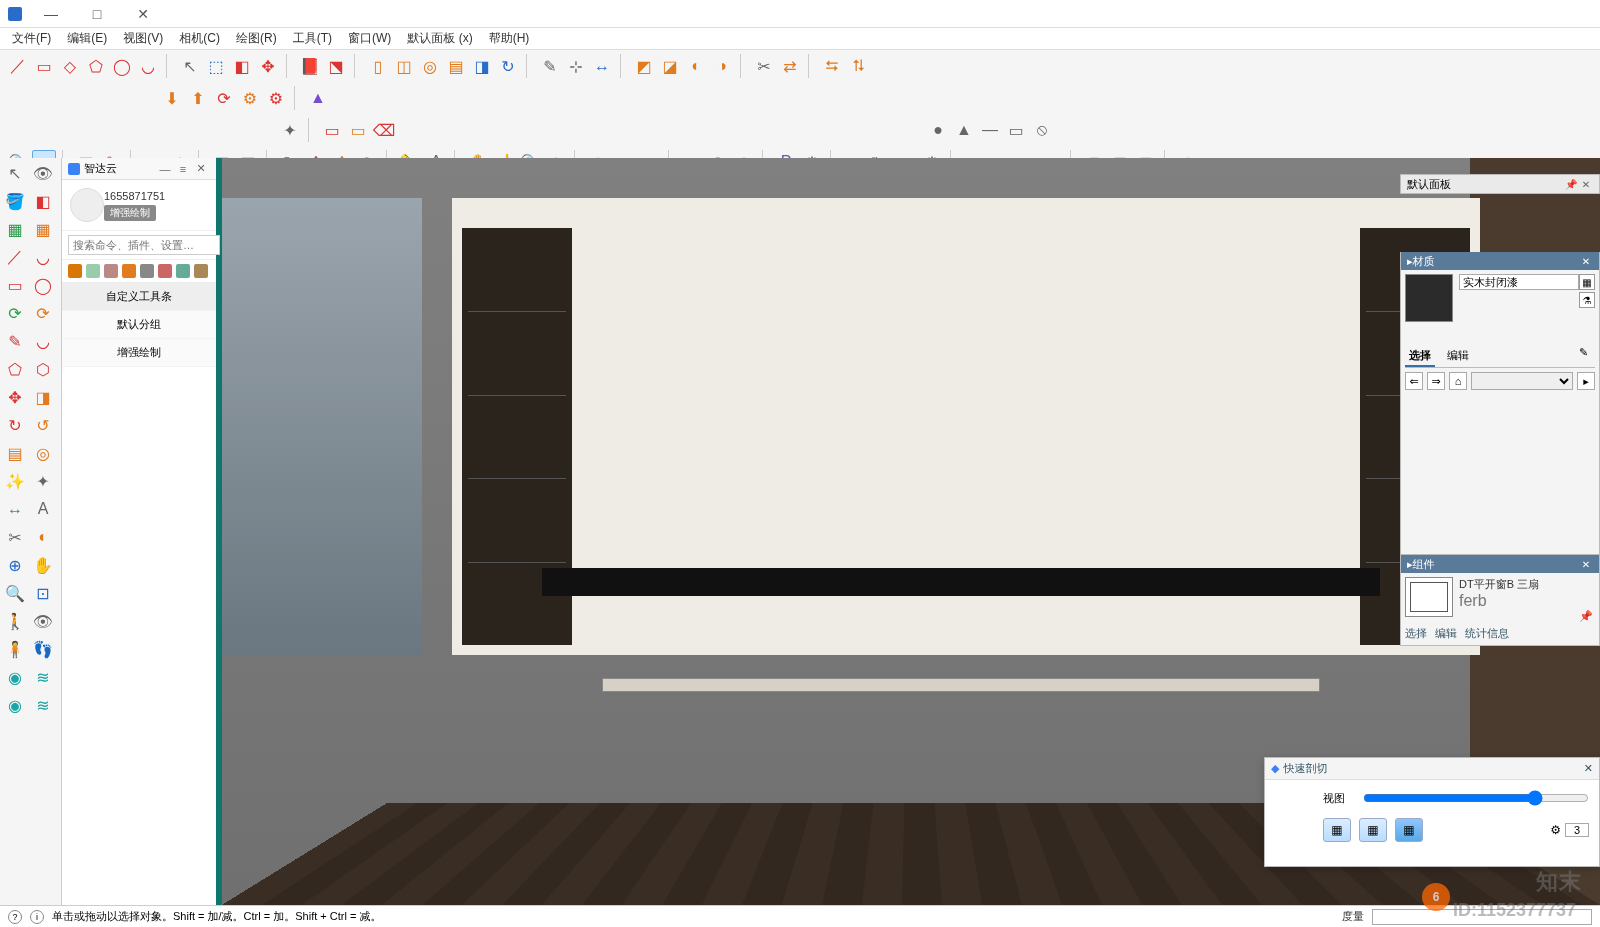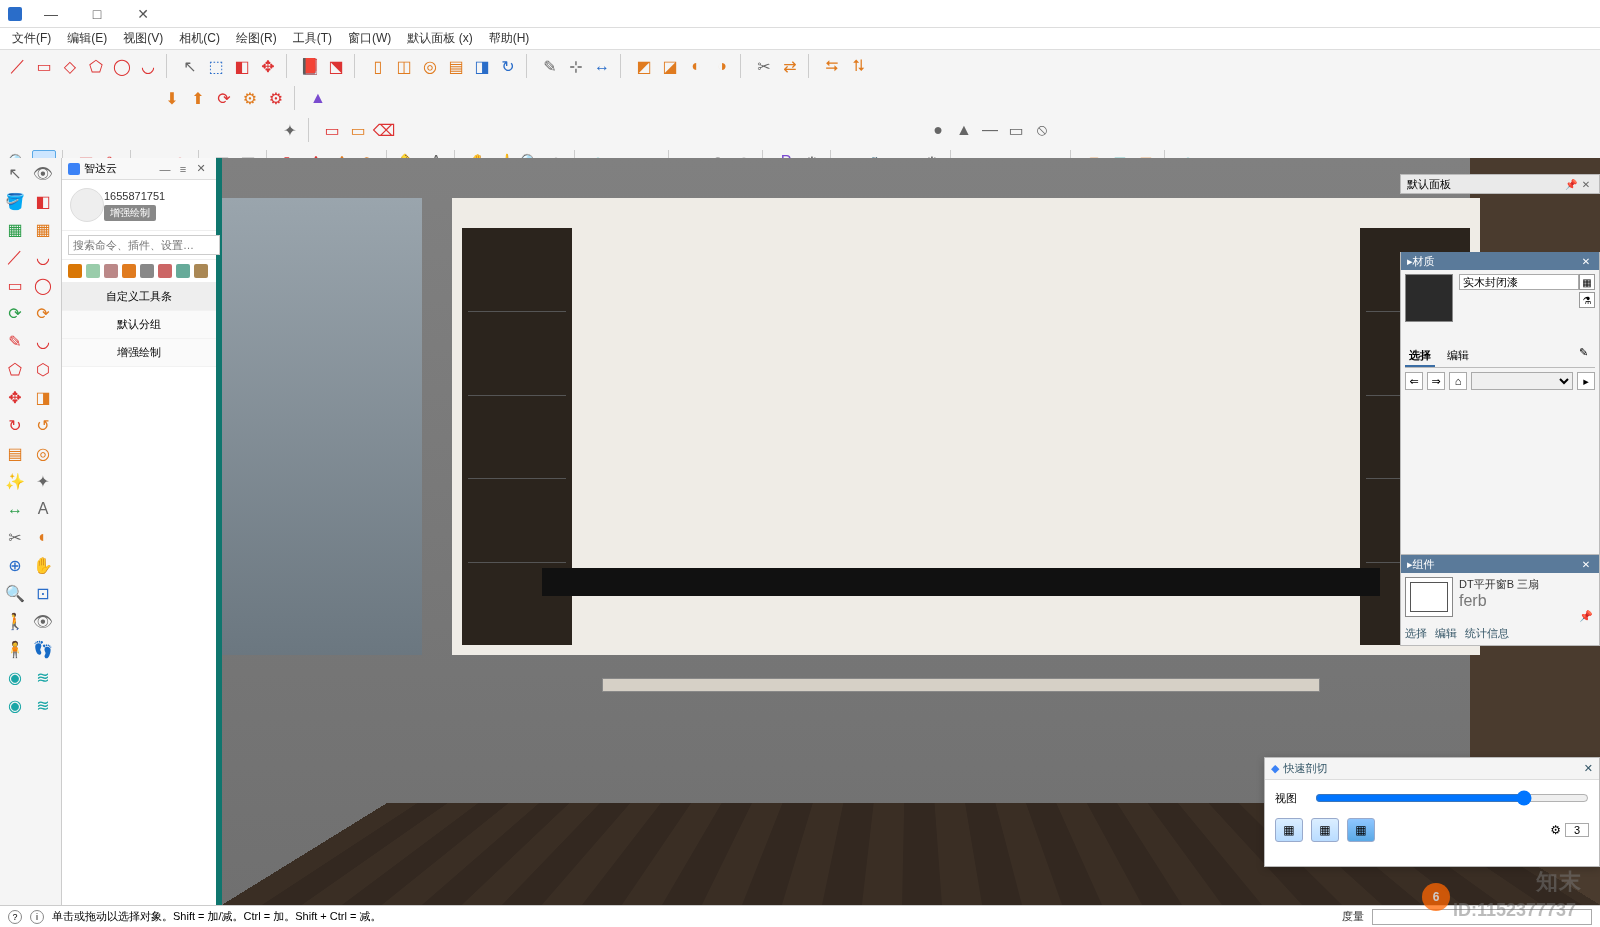--- a/index.html
+++ b/index.html
@@ -90,21 +90,21 @@
   .comp-thumb { width: 48px; height: 40px; border: 1px solid #888; background: #fff; float: left; margin-right: 6px; position: relative; }
   .comp-thumb::after { content: ""; position: absolute; inset: 4px; border: 1px solid #555; }
   .comp-name { font-size: 11px; color: #333; }
   .comp-sub { font-size: 16px; color: #777; }
   .comp-tabs { display: flex; gap: 8px; margin-top: 6px; clear: both; font-size: 11px; color: #356; }
 
   
   .float-panel { position: absolute; right: 0; bottom: 60px; width: 336px; height: 110px; background: #fff; border: 1px solid #bbb; box-shadow: 0 2px 8px rgba(0,0,0,.2); }
   .float-head { height: 22px; background: #f4f4f4; border-bottom: 1px solid #ddd; display: flex; align-items: center; padding: 0 6px; font-size: 11px; color: #356; }
   .float-head .sp { flex: 1; }
-  .float-body { padding: 10px; }
+  .float-body { padding: 10px; margin-left: 48px; }
   .slider-row { display: flex; align-items: center; gap: 10px; margin-bottom: 12px; }
   .slider-row .lbl { font-size: 11px; width: 30px; }
   .slider-row input[type=range] { flex: 1; }
   .float-btns { display: flex; gap: 8px; align-items: center; }
   .float-btns .fb { width: 28px; height: 24px; border: 1px solid #9ac; background: linear-gradient(#dbeeff, #b9dcff); border-radius: 3px; display:flex;align-items:center;justify-content:center; }
   .float-btns .fb.sel { background: linear-gradient(#8fc6ff, #5aa9e6); }
   .float-btns .tail { margin-left: auto; display: flex; align-items: center; gap: 4px; }
   .float-btns .tail .num { width: 24px; border: 1px solid #aaa; text-align: center; font-size: 11px; }
 
   

